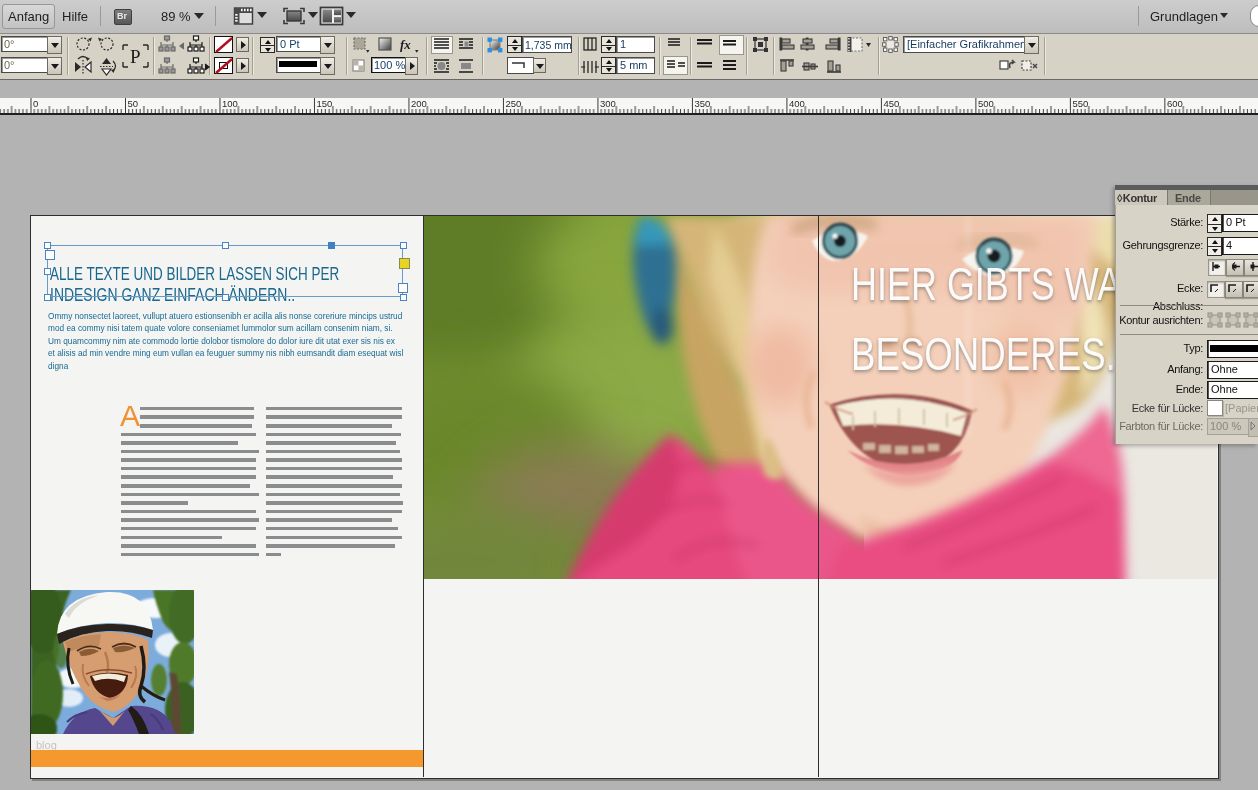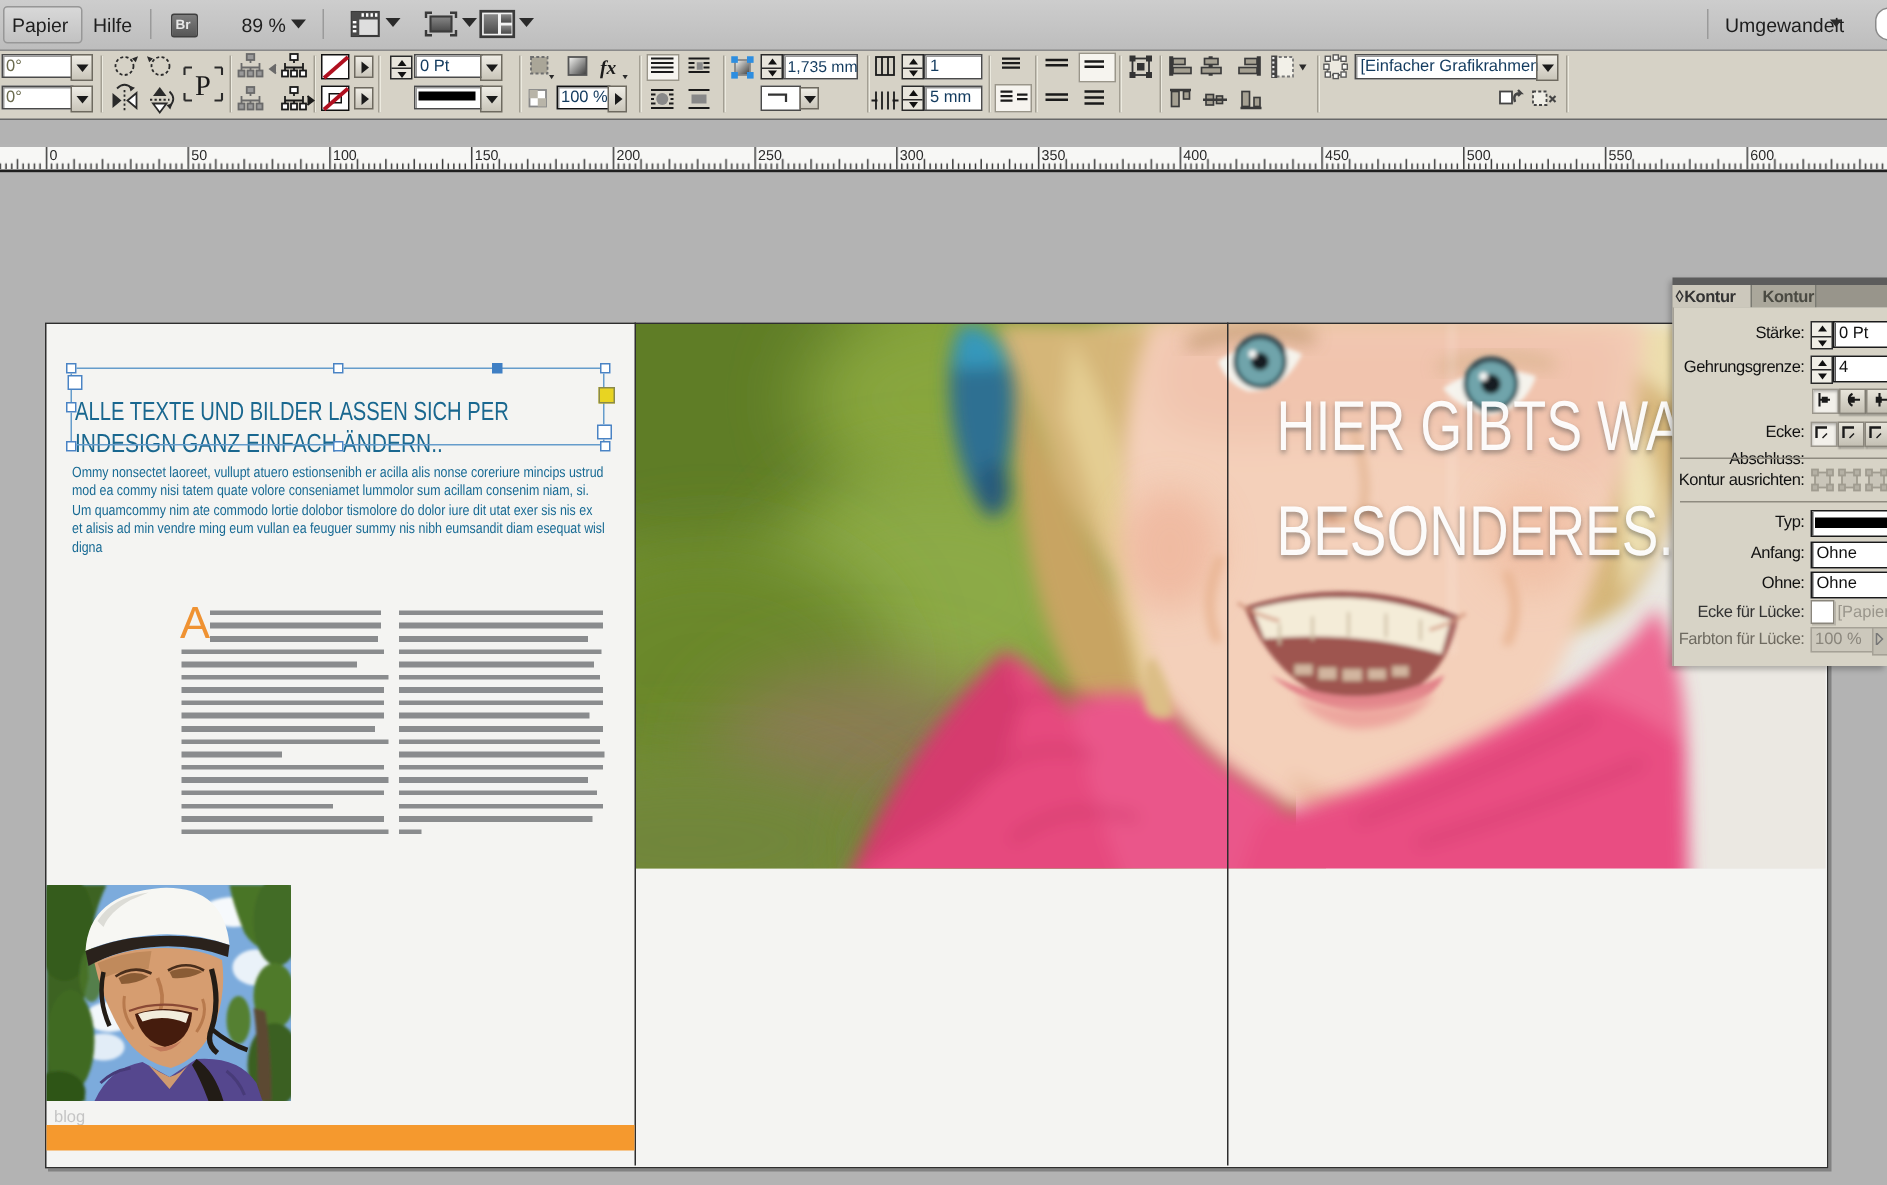--- a/index.html
+++ b/index.html
@@ -45,21 +45,21 @@
 .klabel{position:absolute;font-size:11px;color:#111;text-align:right;right:55px;white-space:nowrap;letter-spacing:-0.3px;}
 .kfield{position:absolute;background:#fff;border:1px solid #1a1a1a;box-shadow:inset 1px 0 0 #555;}
 .kbtn{position:absolute;width:16px;height:15px;background:linear-gradient(#e7e4da,#c4c0b4);border:1px solid #8a867c;box-shadow:0 1px 1px rgba(0,0,0,.25);}
 .kbtn.pressed{background:#f2f0ea;border:1px solid #9a968c;box-shadow:inset 0 1px 2px rgba(0,0,0,.3);}
 </style></head>
 <body>
 <div id="app">
 
 <div id="menubar">
   <div id="fensterbtn"></div>
-  <div class="mtext" style="left:8px;">Papier</div>
+  <div class="mtext" style="left:8px;">Anfang</div>
   <div class="mtext" style="left:62px;">Hilfe</div>
   <div class="msep" style="left:100px;"></div>
   <div style="position:absolute;left:114px;top:9px;width:16px;height:14px;background:linear-gradient(#7d7d7d,#565656);border:1px solid #3f3f3f;border-radius:2px;">
     <span style="position:absolute;left:2px;top:1px;font-size:9px;font-weight:bold;color:#e8e8e8;">Br</span>
       </div>
   <div class="mtext" style="left:161px;">89 %</div>
   <div class="ddarrow" style="left:194px;top:13px;"></div>
   <div class="msep" style="left:215px;"></div>
 
   <svg class="abs" style="left:233px;top:6px;" width="22" height="20" viewBox="0 0 22 20">
@@ -95,21 +95,21 @@
   <div class="ddarrow" style="left:308px;top:12px;"></div>
 
   <svg class="abs" style="left:319px;top:6px;" width="25" height="20" viewBox="0 0 25 20">
     <rect x="1.5" y="1.5" width="22" height="17" fill="#f2f2f2" stroke="#3a3a3a" stroke-width="1.8"></rect>
     <rect x="3.5" y="3.5" width="9.5" height="13" fill="url(#mgr)"></rect>
     <rect x="15" y="3.5" width="7" height="5.6" fill="url(#mgr)"></rect>
     <rect x="15" y="11" width="7" height="5.5" fill="url(#mgr)"></rect>
   </svg>
   <div class="ddarrow" style="left:346px;top:12px;"></div>
   <div class="msep" style="left:1138px;"></div>
-  <div class="mtext" style="left:1150px;">Umgewandelt</div>
+  <div class="mtext" style="left:1150px;">Grundlagen</div>
   <div class="ddarrow" style="left:1220px;top:13px;border-top-width:5px;border-left-width:4px;border-right-width:4px;"></div>
   <div style="position:absolute;left:1250px;top:5px;width:14px;height:20px;background:#fff;border:1px solid #8a8a8a;border-radius:9px 0 0 9px;"></div>
 </div>
 
 <div id="cpanel">
 
   <div class="csep" style="left:67px;"></div>
       <div class="csep" style="left:153px;"></div>
       <div class="csep" style="left:209px;"></div>
       <div class="csep" style="left:252px;"></div>
@@ -651,21 +651,21 @@
   <div class="abs" style="left:31px;top:635px;width:392px;height:17px;background:#f5992e;"></div>
 </div>
 
 <div id="kpanel" style="box-shadow:-2px 2px 4px rgba(0,0,0,0.28);">
   <div class="abs" style="left:0;top:0;width:143px;height:5px;background:#5c5c5c;"></div>
   <div class="abs" style="left:0;top:5px;width:143px;height:15px;background:#98958b;"></div>
   <div class="abs" style="left:0;top:5px;width:52px;height:15px;background:#ccc8bc;border-right:1px solid #7a7a72;">
     <span style="position:absolute;left:2px;top:1.5px;font-size:11px;font-weight:bold;color:#333;letter-spacing:-0.3px;">◊ Kontur</span>
       </div>
   <div class="abs" style="left:53px;top:5px;width:42px;height:15px;background:#aaa79b;border-right:1px solid #7a7a72;">
-    <span style="position:absolute;left:7px;top:1.5px;font-size:11px;font-weight:bold;color:#4a4a42;letter-spacing:-0.3px;">Kontur</span>
+    <span style="position:absolute;left:7px;top:1.5px;font-size:11px;font-weight:bold;color:#4a4a42;letter-spacing:-0.3px;">Ende</span>
       </div>
   <div class="abs" style="left:0;top:20px;width:143px;height:239px;background:#d7d3c6;border-left:1px solid #a5a196;"></div>
 
   <div class="klabel" style="top:31px;">Stärke:</div>
   <div class="spn" style="left:92px;top:29px;height:17px;background:#f0eee6;">
         <i class="up" style="top:0;"></i>
         <span class="mid"></span>
         <i class="dn" style="bottom:0;"></i>
       </div>
   <div class="kfield" style="left:107px;top:29px;width:36px;height:16px;"></div>
@@ -738,21 +738,21 @@
   <div class="abs" style="left:5px;top:148.5px;width:138px;height:1px;background:#8f8b80;"></div>
 
   <div class="klabel" style="top:157px;">Typ:</div>
   <div class="kfield" style="left:92px;top:155px;width:51px;height:16px;"></div>
   <div class="abs" style="left:95px;top:159.5px;width:48px;height:7px;background:#000;"></div>
 
   <div class="klabel" style="top:177.5px;">Anfang:</div>
   <div class="kfield" style="left:92px;top:175.5px;width:51px;height:16px;"></div>
   <div class="abs" style="left:96px;top:177.5px;font-size:11px;color:#111;">Ohne</div>
 
-  <div class="klabel" style="top:198px;">Ohne:</div>
+  <div class="klabel" style="top:198px;">Ende:</div>
   <div class="kfield" style="left:92px;top:196px;width:51px;height:16px;"></div>
   <div class="abs" style="left:96px;top:198px;font-size:11px;color:#111;">Ohne</div>
 
   <div class="klabel" style="top:216.5px;color:#333;">Ecke für Lücke:</div>
   <div class="abs" style="left:92px;top:214.5px;width:14px;height:14px;background:#fff;border:1px solid #8a867c;box-shadow:1px 1px 0 #b8b4a8;"></div>
   <div class="abs" style="left:110px;top:216.5px;font-size:11px;color:#9a968c;">[Papier</div>
 
   <div class="klabel" style="top:235px;color:#6e6a60;">Farbton für Lücke:</div>
   <div class="abs" style="left:92px;top:233px;width:40px;height:15px;background:#ccc8bc;border:1px solid #a5a196;"></div>
   <div class="abs" style="left:95px;top:235px;font-size:11px;color:#8a867c;">100 %</div>

